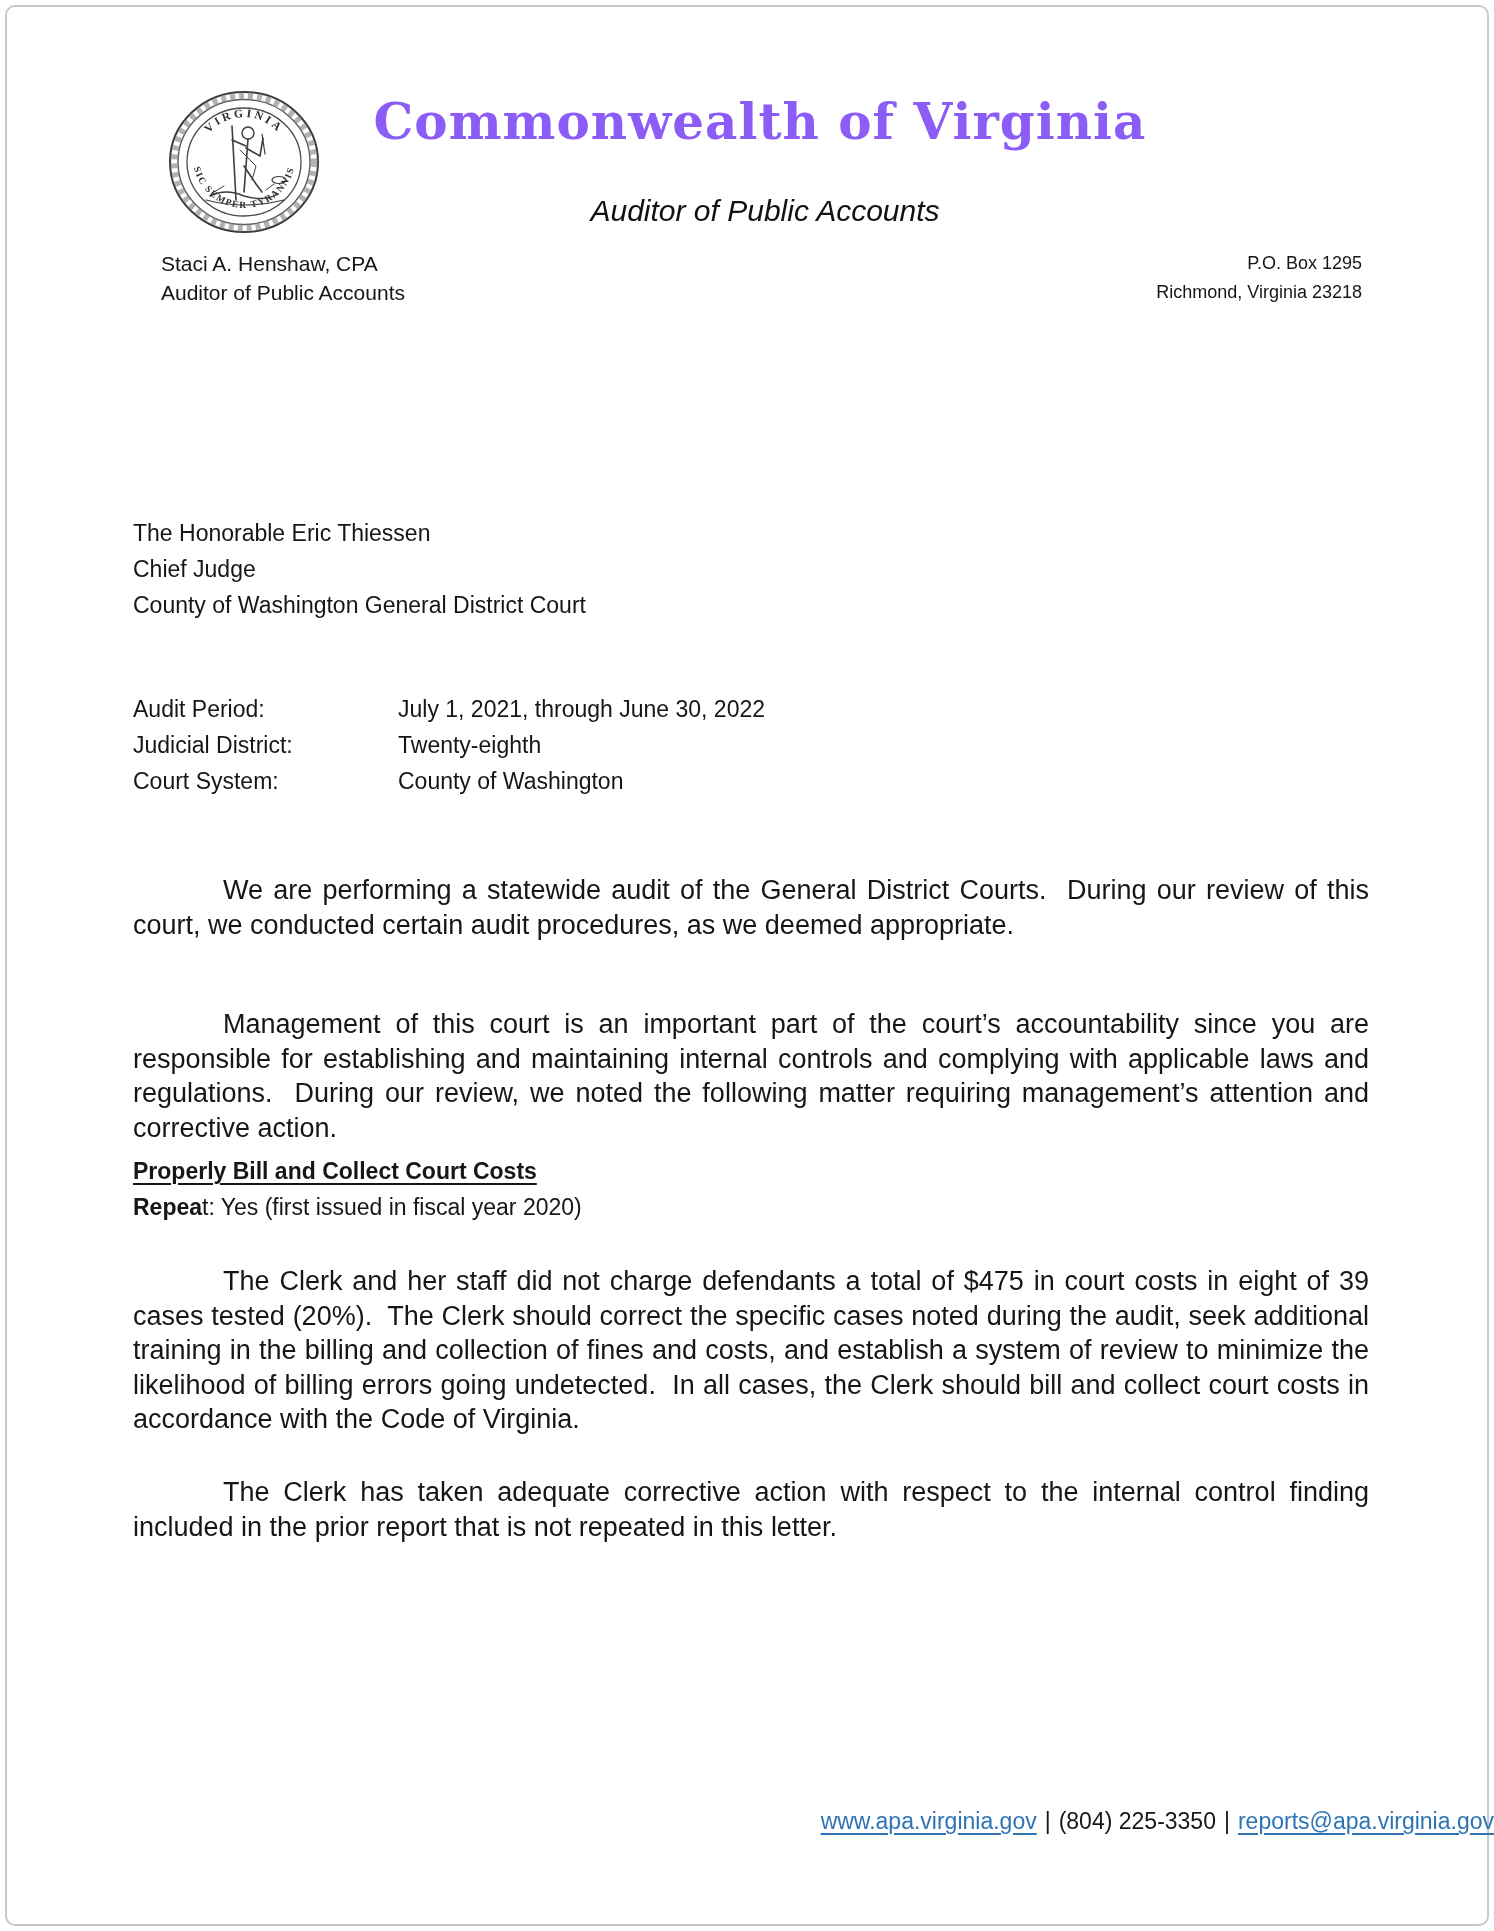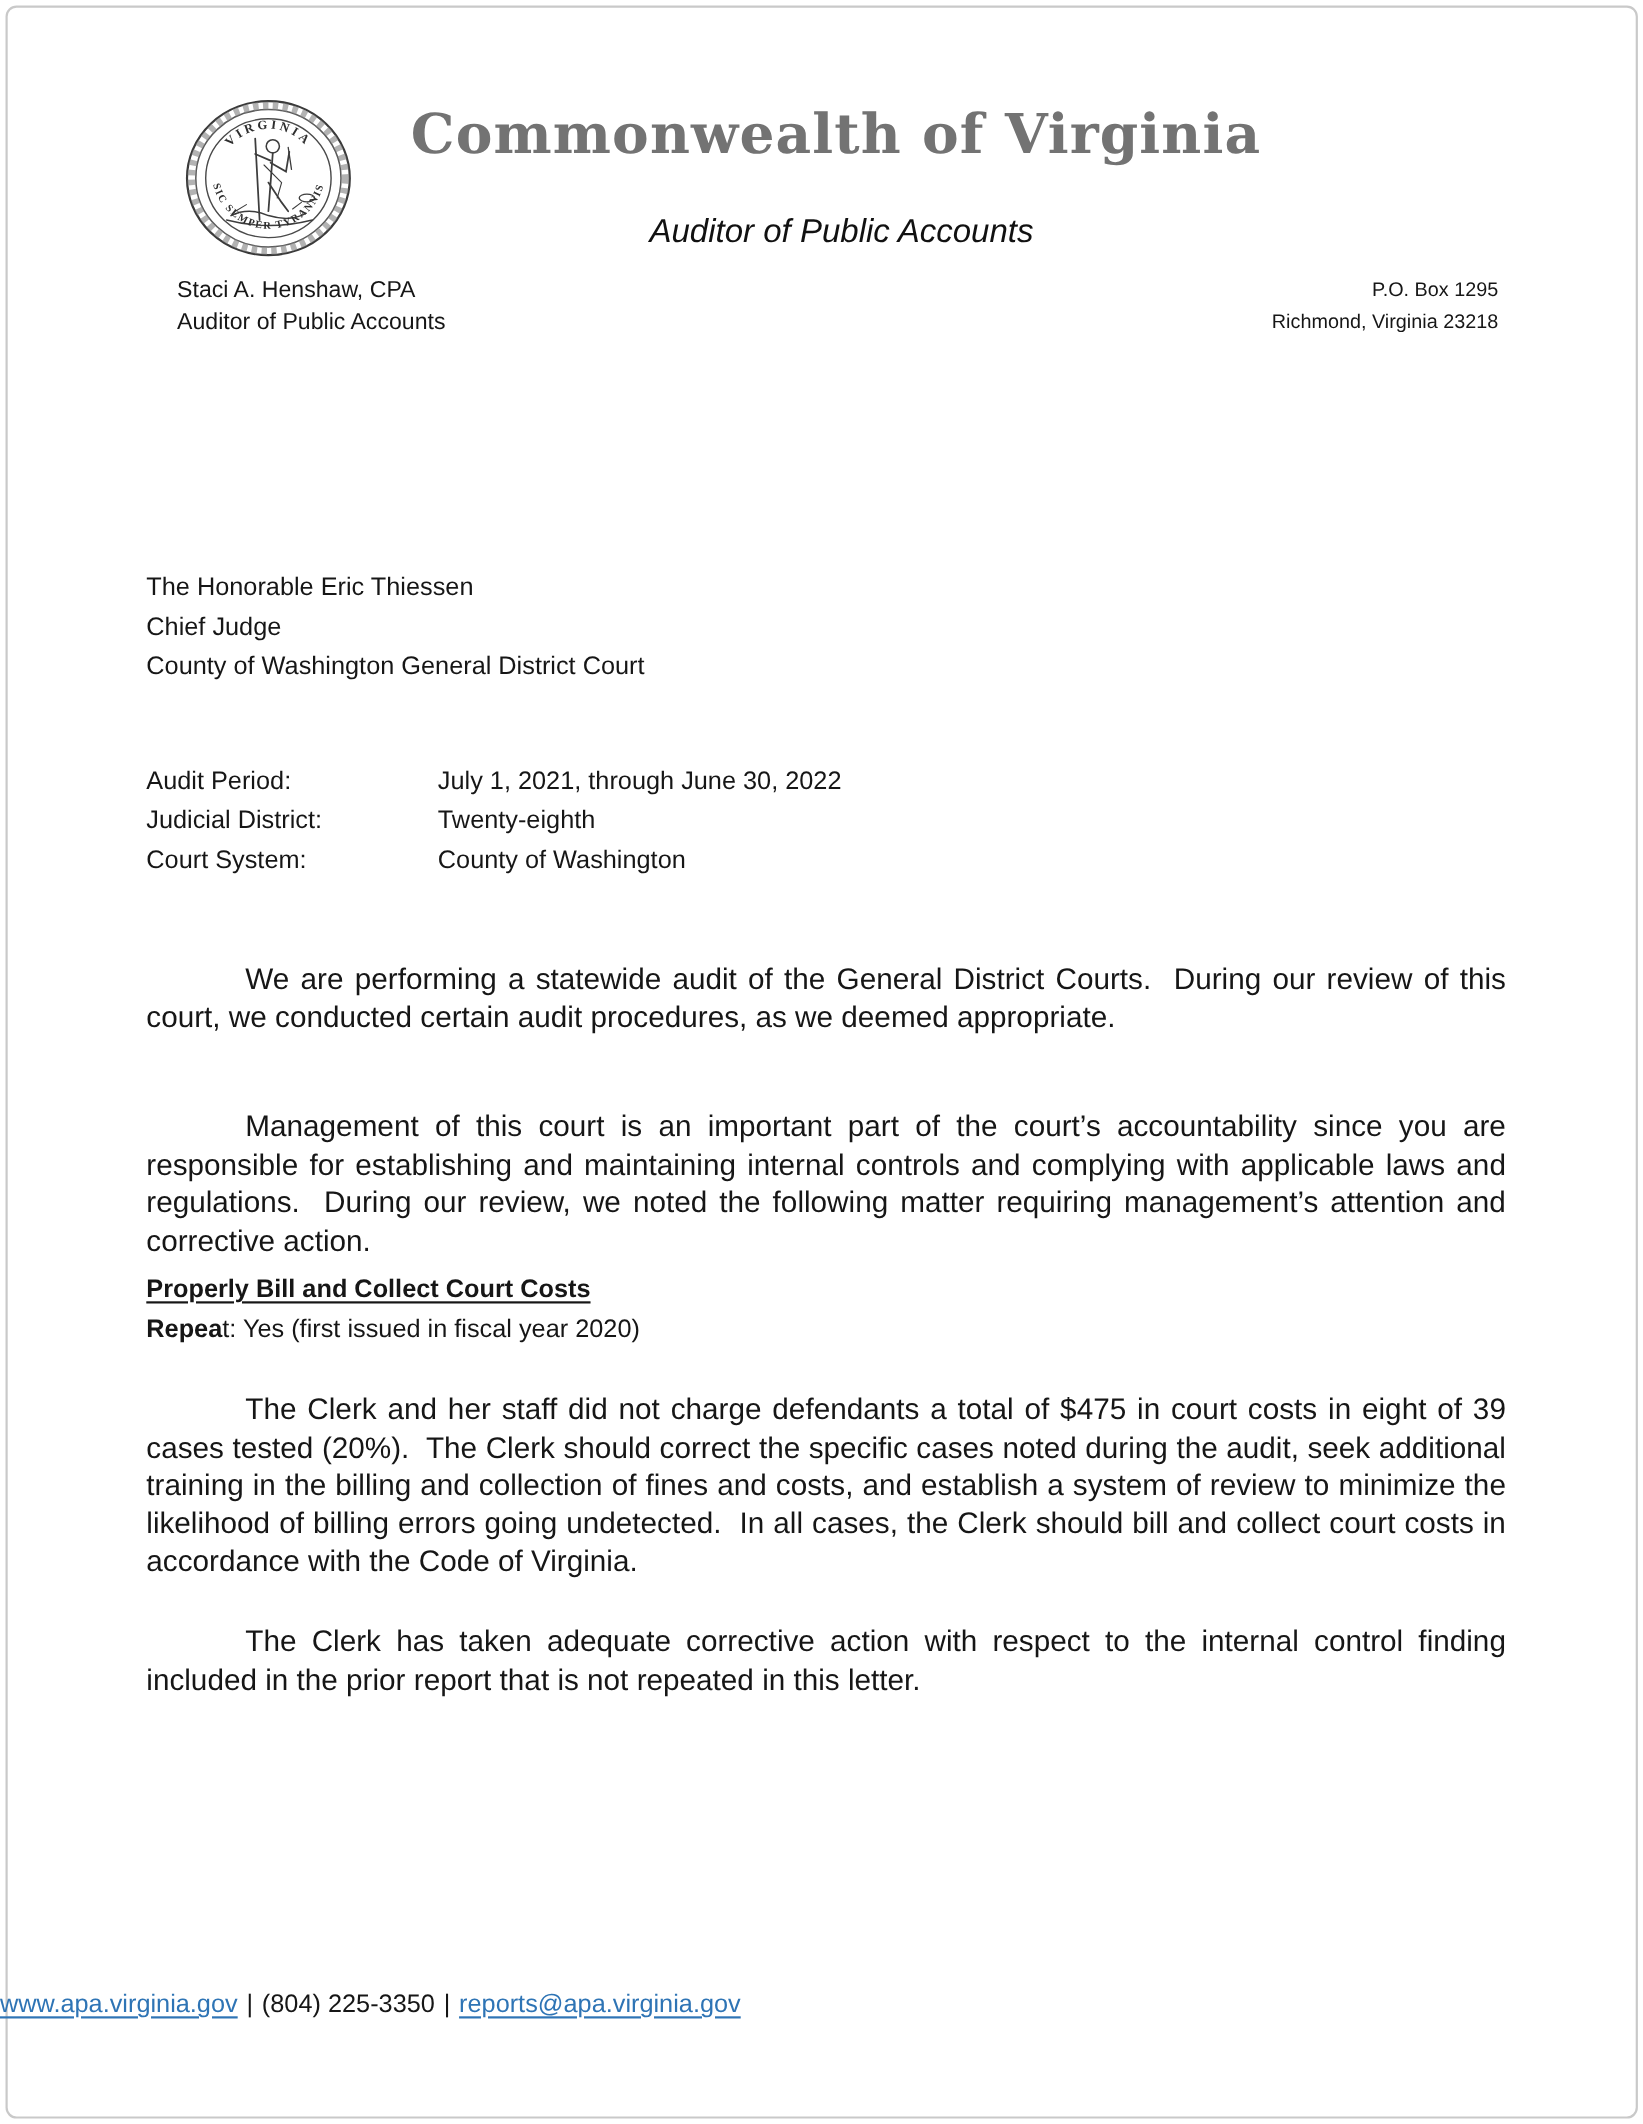--- a/index.html
+++ b/index.html
@@ -35,21 +35,21 @@
   .org-title {
     left: 0;
     right: 0;
     top: 92px;
     padding-left: 26px;
     text-align: center;
     font-family: "DejaVu Serif", serif;
     font-weight: bold;
     font-size: 50px;
     letter-spacing: 1px;
-    color: #737373;
+    color: #8b5cf6;
   }
   .org-subtitle {
     left: 0;
     right: 0;
     top: 194px;
     padding-left: 36px;
     text-align: center;
     font-style: italic;
     font-size: 30px;
     color: #111111;
@@ -122,23 +122,24 @@
     top: 1194px;
     font-size: 23px;
   }
   .repeat-line .bold { font-weight: bold; }
 
   
   .footer {
     left: 0;
     right: 0;
     top: 1808px;
-    text-align: left;
+    text-align: right;
     font-size: 23px;
     color: #161616;
+    padding-left: 31px;
   }
   .footer a {
     text-decoration: underline;
     text-underline-offset: 4px;
     cursor: pointer;
   }
   .footer .sep { color: #161616; padding: 0 8px; }
 
   
   .seal svg { width: 100%; height: 100%; }

